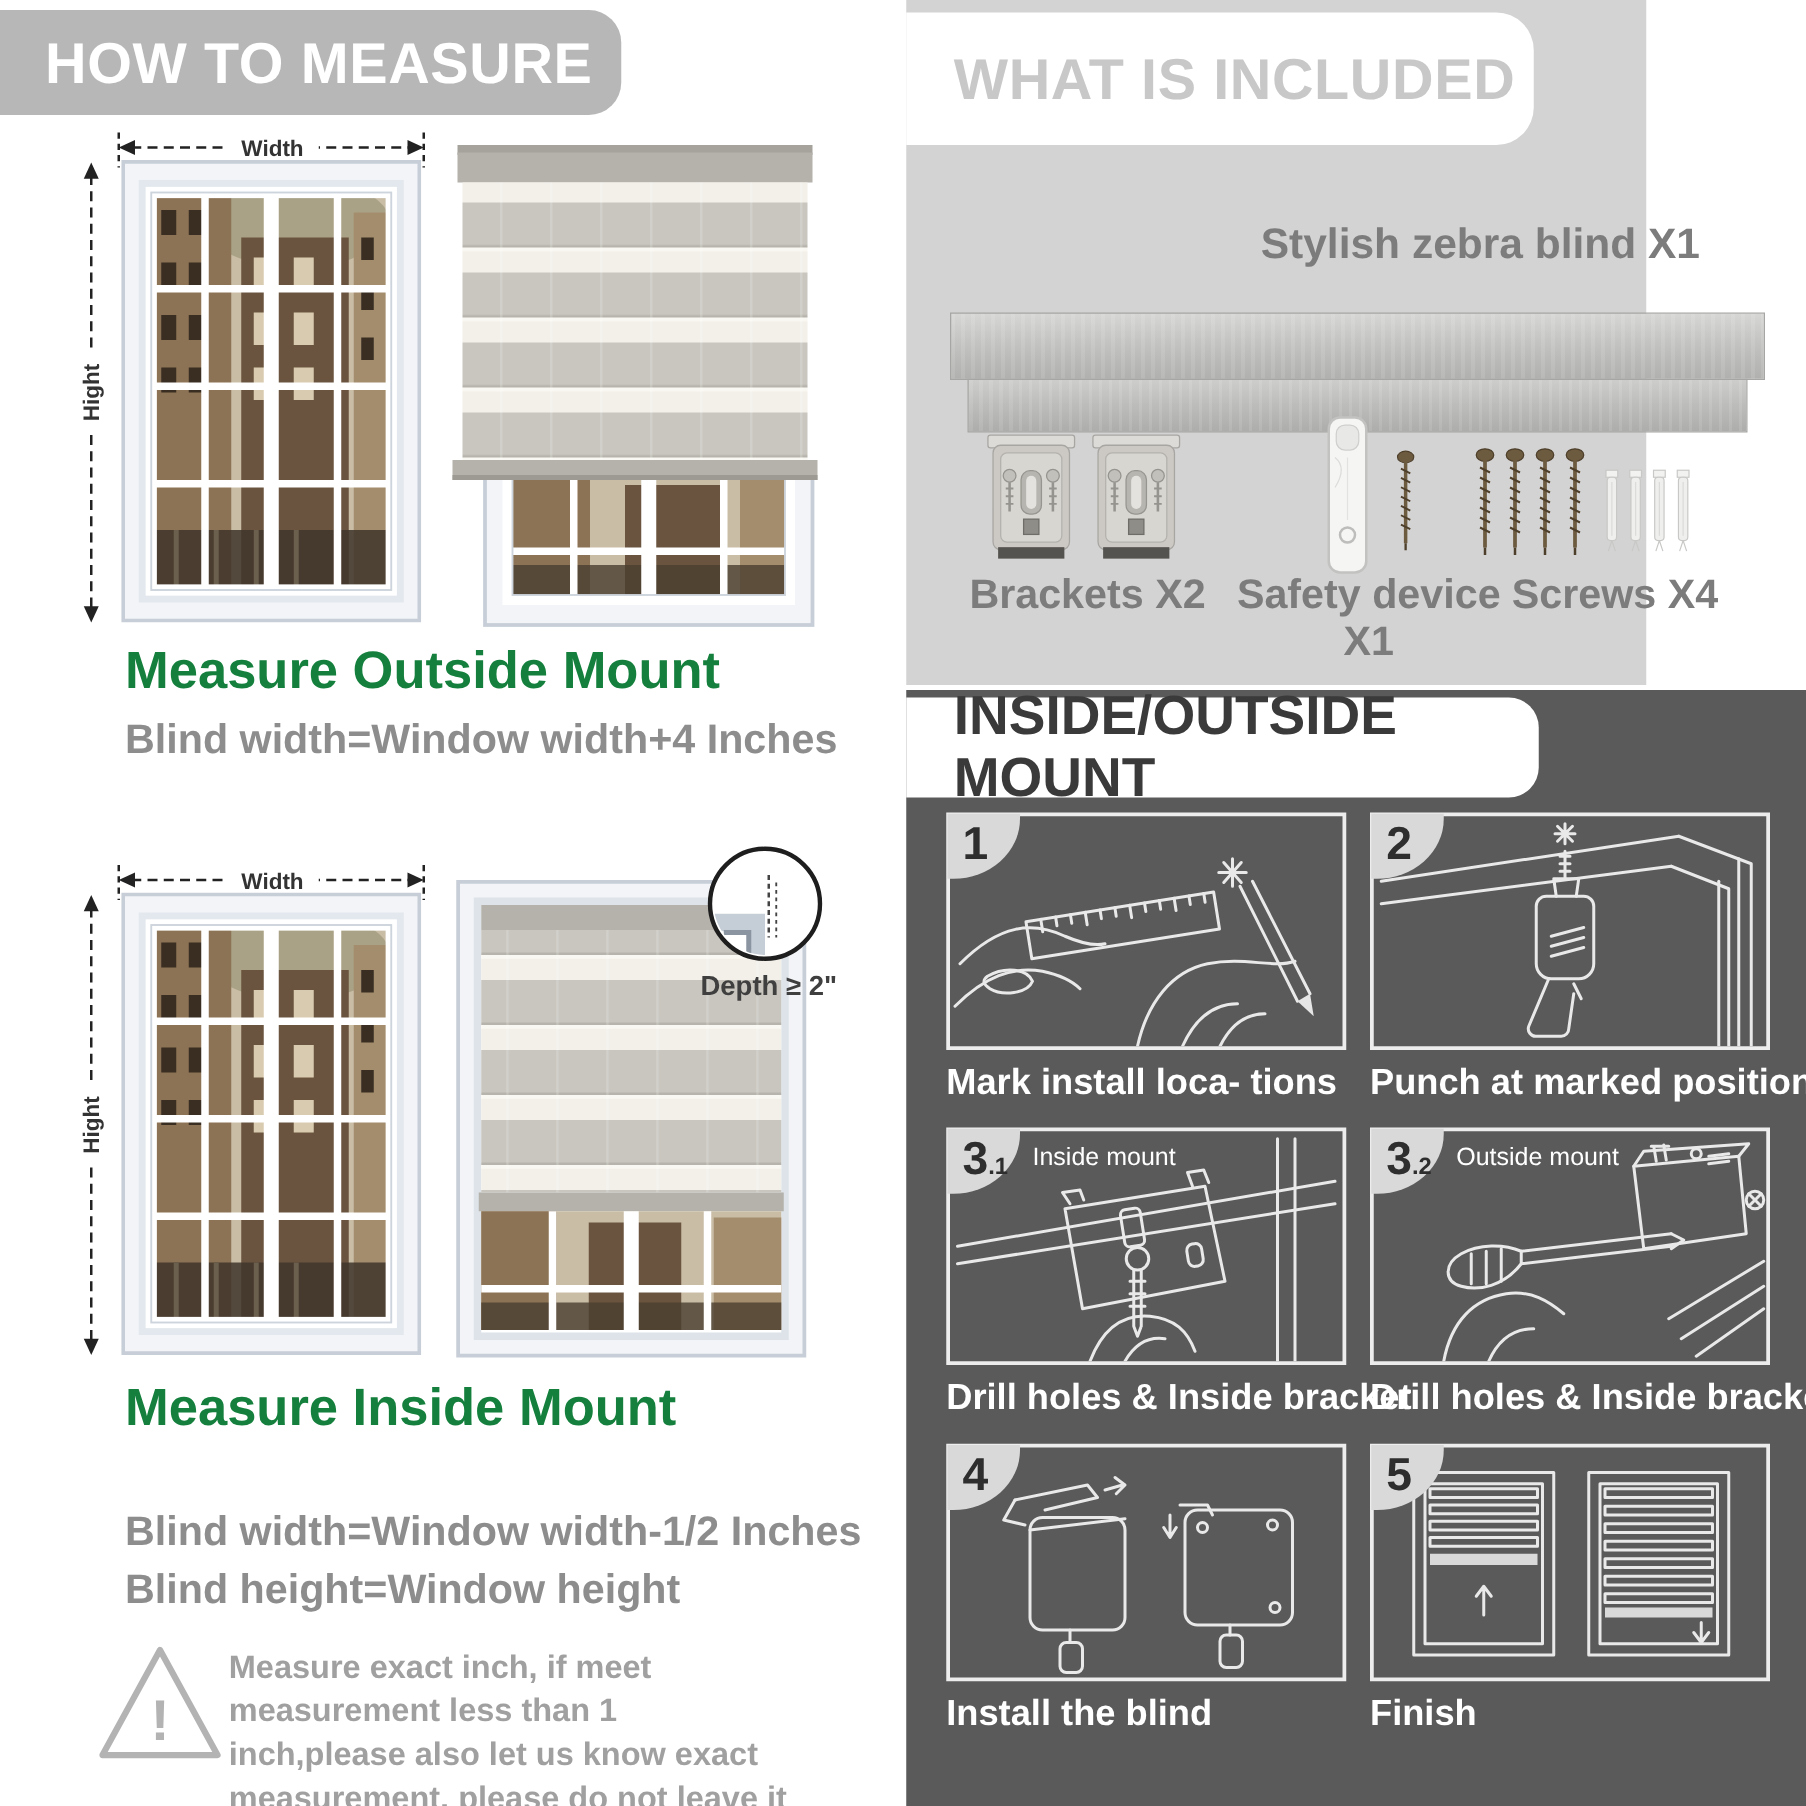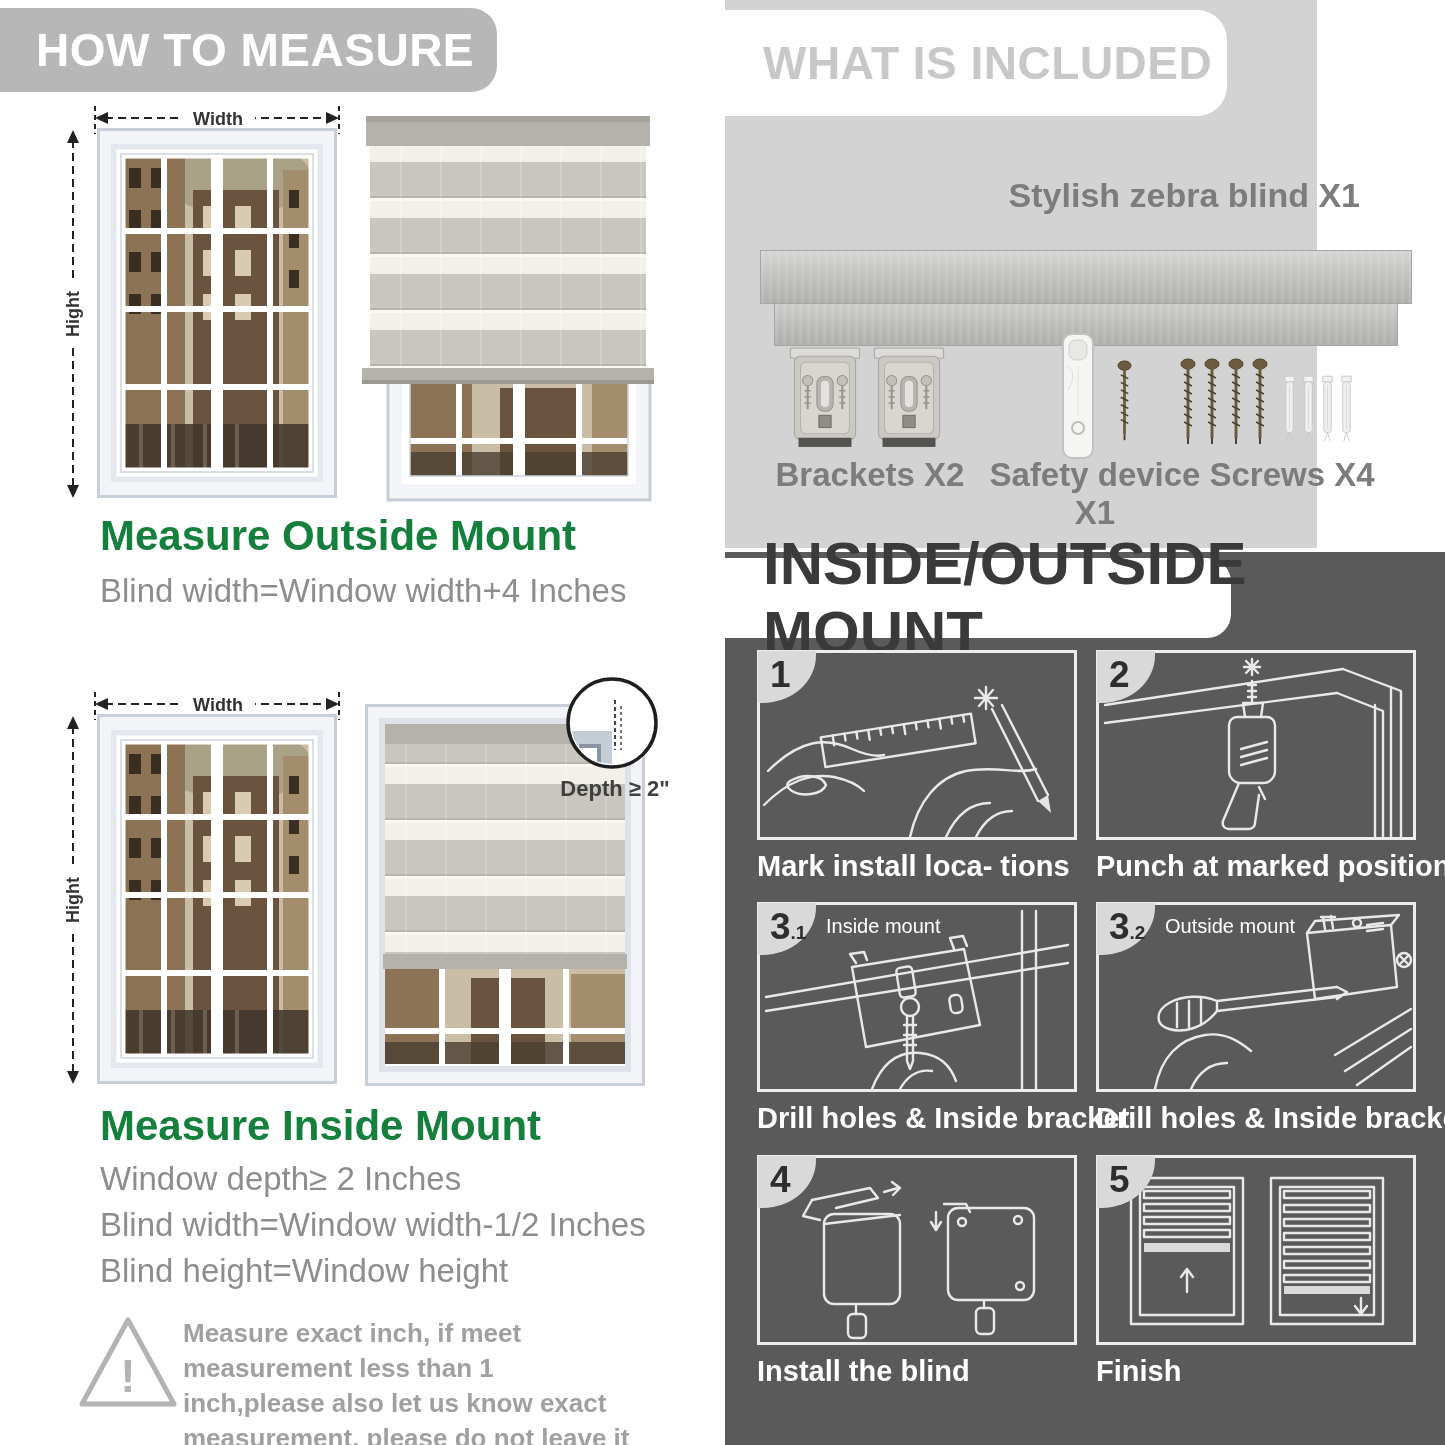--- a/index.html
+++ b/index.html
@@ -7,23 +7,23 @@
           font-family:"Liberation Sans",sans-serif;overflow:hidden;}
   .abs{position:absolute;}
   .banner{display:flex;align-items:center;font-weight:bold;box-sizing:border-box;}
   #howto-banner{left:0;top:8px;width:497px;height:84px;background:#b7b7b7;
     border-radius:0 26px 26px 0;color:#ffffff;font-size:46px;padding-left:36px;letter-spacing:.5px;}
   #included-sec{left:725px;top:0;width:592px;height:548px;background:#d3d3d3;}
   #included-banner{left:0;top:10px;width:502px;height:106px;background:#ffffff;
     border-radius:0 30px 30px 0;color:#c8c8c8;font-size:46px;padding-left:38px;letter-spacing:.5px;}
   #mount-sec{left:725px;top:552px;width:720px;height:893px;background:#5a5a5a;}
   #mount-banner{left:0;top:6px;width:506px;height:80px;background:#ffffff;
-    border-radius:0 24px 24px 0;color:#3a3a3a;font-size:60px;padding-left:38px;}
+    border-radius:0 24px 24px 0;color:#3a3a3a;font-size:44px;padding-left:38px;}
   .h1{position:absolute;font-weight:bold;font-size:42px;color:#15803d;white-space:nowrap;}
-  .bline{position:absolute;font-weight:normal;font-size:33px;color:#8d8d8d;white-space:nowrap;}
+  .bline{position:absolute;font-weight:bold;font-size:33px;color:#8d8d8d;white-space:nowrap;}
   .product-label{position:absolute;left:85px;top:176px;width:550px;text-align:right;
     font-size:34px;font-weight:bold;color:#7c7c7c;}
   .item-label{position:absolute;top:456px;font-size:33px;font-weight:bold;color:#7c7c7c;text-align:center;}
   .rail{position:absolute;border:1px solid #a6a6a4;box-sizing:border-box;
     background-image:repeating-linear-gradient(90deg,rgba(255,255,255,.10) 0 3px,rgba(0,0,0,0) 3px 8px),
       linear-gradient(180deg,#d6d6d4 0%,#c3c3c1 45%,#b0b0ae 100%);}
   #rail2{background-image:repeating-linear-gradient(90deg,rgba(255,255,255,.10) 0 3px,rgba(0,0,0,0) 3px 8px),
       linear-gradient(180deg,#cdcdcb 0%,#bcbcba 50%,#adadab 100%);}
   .step{position:absolute;width:320px;height:190px;border:3px solid #ededed;box-sizing:border-box;}
   .step svg.la{position:absolute;left:0;top:0;width:100%;height:100%;}
@@ -219,21 +219,20 @@
         <path d="M206,66 h34 v34" stroke="#c5cdd6" stroke-width="14" fill="none"></path>
         <path d="M214,74 h20 v28" stroke="#8b95a1" stroke-width="4" fill="none"></path>
         <path d="M250,28 v50" stroke="#444" stroke-width="2" stroke-dasharray="4 3" fill="none"></path>
         <path d="M256,34 v44" stroke="#444" stroke-width="1.5" stroke-dasharray="3 3" fill="none"></path>
       </g>
       <text x="250" y="124" text-anchor="middle" class="depth-t">Depth ≥ 2"</text>
     </g>
   </svg>
 
   <div class="h1" style="left:100px;top:1102px">Measure Inside Mount</div>
-  <div class="bline" style="left:100px;top:1160px">Window depth≥ 2 Inches</div>
   <div class="bline" style="left:100px;top:1206px">Blind width=Window width-1/2 Inches</div>
   <div class="bline" style="left:100px;top:1252px">Blind height=Window height</div>
 
   <svg class="abs" style="left:76px;top:1312px" width="104" height="100" viewBox="0 0 104 100">
     <path d="M52,8 L98,92 L6,92 Z" fill="none" stroke="#b3b3b3" stroke-width="5" stroke-linejoin="round"></path>
     <text x="52" y="80" text-anchor="middle" font-family="Liberation Sans,sans-serif" font-size="46" font-weight="bold" fill="#b3b3b3">!</text>
   </svg>
   <div class="warn-text">Measure exact inch, if meet measurement less than 1 inch,please also let us know exact measurement, please do not leave it</div>
 
   <section id="included-sec" class="abs">

